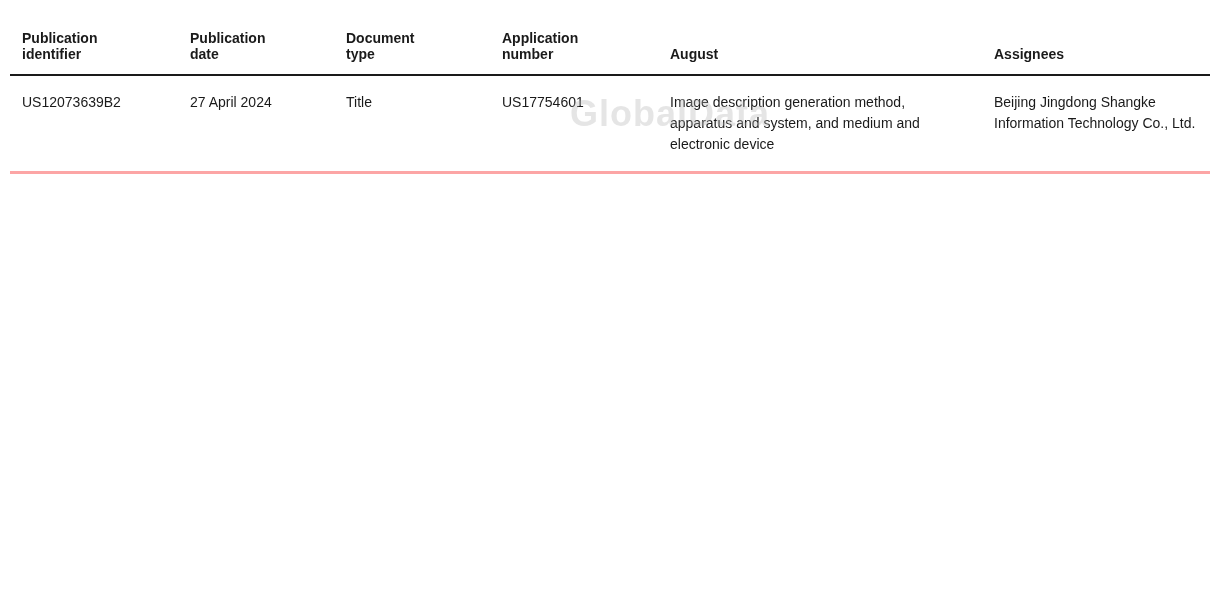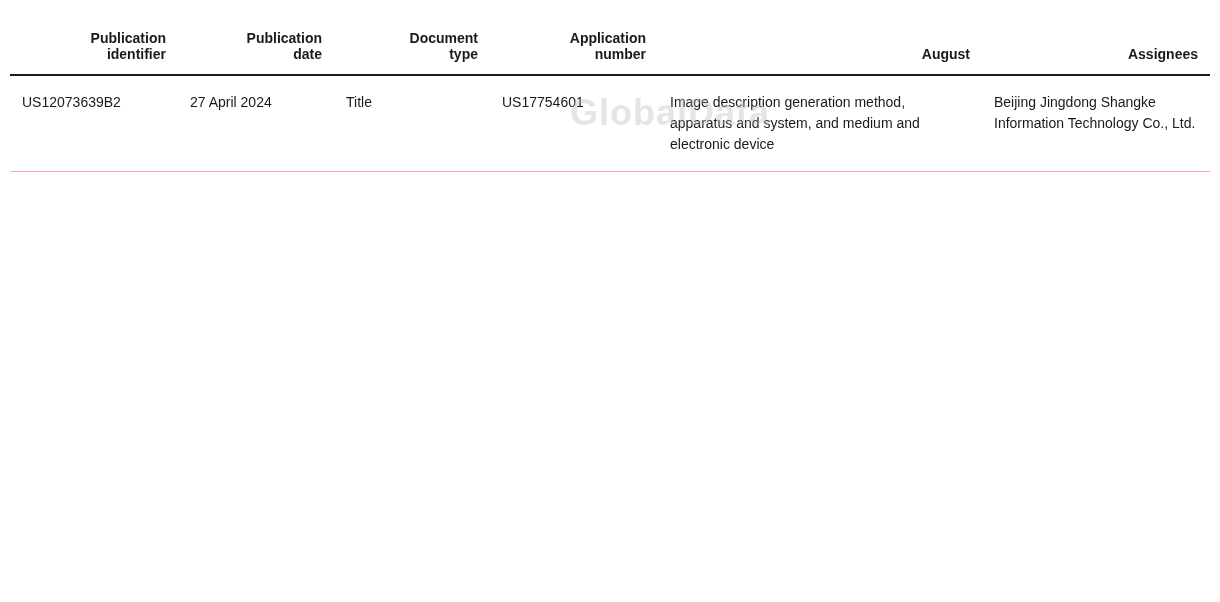--- a/index.html
+++ b/index.html
@@ -28,35 +28,35 @@
       table-layout: fixed;
     }
 
     thead tr {
       border-bottom: 2px solid #1a1a1a;
     }
 
     th {
       font-weight: bold;
       font-size: 14px;
-      text-align: right;
+      text-align: left;
       padding: 10px 12px 12px 12px;
       vertical-align: bottom;
     }
 
     td {
       font-size: 14px;
       text-align: left;
       padding: 16px 12px;
       vertical-align: top;
       line-height: 1.5;
     }
 
     tbody tr {
-      border-bottom: 1px solid #fca5a5;
+      border-bottom: 3px solid #fca5a5;
     }
 
     .col-pub-id { width: 14%; }
     .col-pub-date { width: 13%; }
     .col-doc-type { width: 13%; }
     .col-app-num { width: 14%; }
     .col-title { width: 27%; }
     .col-assignees { width: 19%; }
 
     .watermark {

